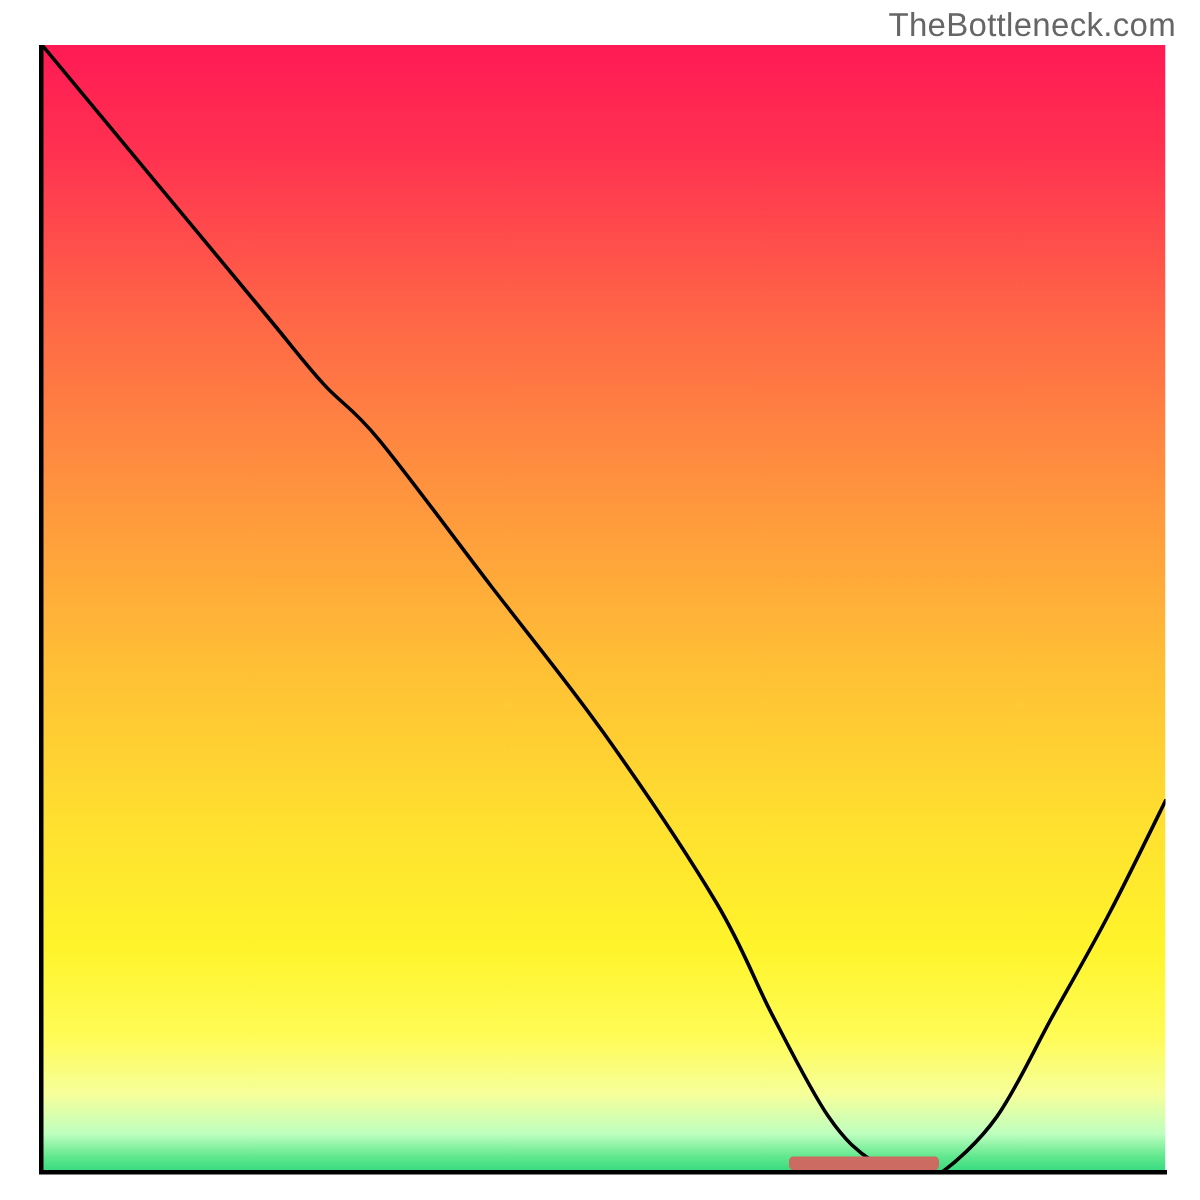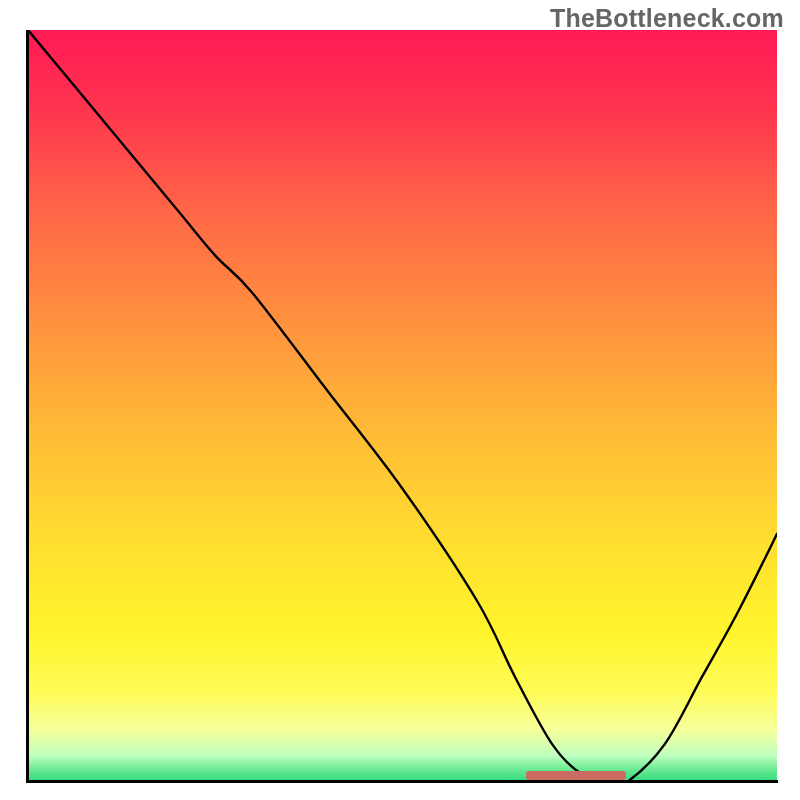--- a/index.html
+++ b/index.html
@@ -12,22 +12,22 @@
   }
   .container {
     position: relative;
     width: 800px;
     height: 800px;
   }
   .watermark {
     position: absolute;
     top: 4px;
     right: 16px;
-    font-size: 25px;
-    font-weight: 700;
+    font-size: 22px;
+    font-weight: 400;
     color: #666666;
     letter-spacing: 0.2px;
   }
   .plot-area {
     position: absolute;
     left: 28px;
     top: 30px;
     width: 749px;
     height: 752px;
     overflow: visible;

